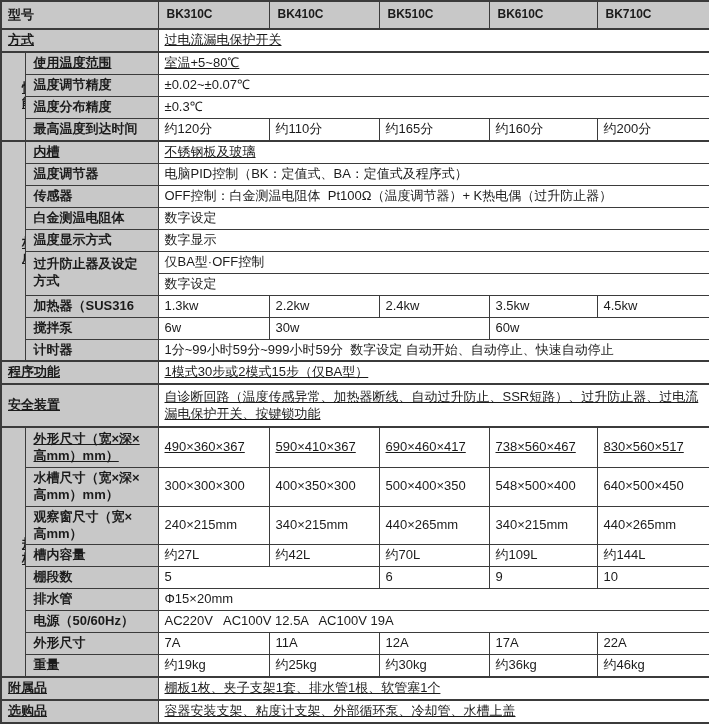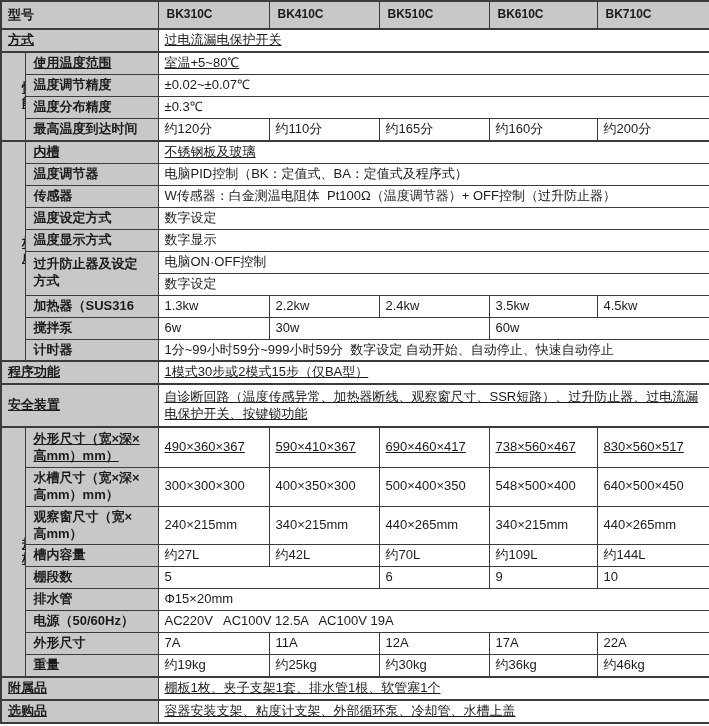--- a/index.html
+++ b/index.html
@@ -103,33 +103,33 @@
       <td class="grp" rowspan="10">构成</td>
       <td class="sub">内槽</td>
       <td class="val" colspan="5">不锈钢板及玻璃</td>
     </tr>
     <tr>
       <td class="sub">温度调节器</td>
       <td class="val" colspan="5">电脑PID控制（BK：定值式、BA：定值式及程序式）</td>
     </tr>
     <tr>
       <td class="sub">传感器</td>
-      <td class="val" colspan="5">W传感器：白金测温电阻体  Pt100Ω（温度调节器）+ OFF控制（过升防止器）</td>
-    </tr>
-    <tr>
-      <td class="sub">温度设定方式</td>
+      <td class="val" colspan="5">OFF控制：白金测温电阻体  Pt100Ω（温度调节器）+ K热电偶（过升防止器）</td>
+    </tr>
+    <tr>
+      <td class="sub">白金测温电阻体</td>
       <td class="val" colspan="5">数字设定</td>
     </tr>
     <tr>
       <td class="sub">温度显示方式</td>
       <td class="val" colspan="5">数字显示</td>
     </tr>
     <tr>
       <td class="sub" rowspan="2">过升防止器及设定方式</td>
-      <td class="val" colspan="5">电脑ON·OFF控制</td>
+      <td class="val" colspan="5">仅BA型·OFF控制</td>
     </tr>
     <tr>
       <td class="val" colspan="5">数字设定</td>
     </tr>
     <tr>
       <td class="sub">加热器（SUS316</td>
       <td class="val">1.3kw</td>
       <td class="val">2.2kw</td>
       <td class="val">2.4kw</td>
       <td class="val">3.5kw</td>
@@ -146,21 +146,21 @@
       <td class="val" colspan="5">1分~99小时59分~999小时59分  数字设定 自动开始、自动停止、快速自动停止</td>
     </tr>
 
     <tr class="sec">
       <td class="lbl" colspan="2">程序功能</td>
       <td class="val" colspan="5">1模式30步或2模式15步（仅BA型）</td>
     </tr>
 
     <tr class="sec r-safety">
       <td class="lbl" colspan="2">安全装置</td>
-      <td class="val" colspan="5">自诊断回路（温度传感异常、加热器断线、观察窗尺寸、SSR短路）、过升防止器、过电流漏电保护开关、按键锁功能</td>
+      <td class="val" colspan="5">自诊断回路（温度传感异常、加热器断线、自动过升防止、SSR短路）、过升防止器、过电流漏电保护开关、按键锁功能</td>
     </tr>
 
     <tr class="sec r-outer">
       <td class="grp" rowspan="9">规格</td>
       <td class="sub">外形尺寸（宽×深×高mm）mm）</td>
       <td class="val">490×360×367</td>
       <td class="val">590×410×367</td>
       <td class="val">690×460×417</td>
       <td class="val">738×560×467</td>
       <td class="val">830×560×517</td>

